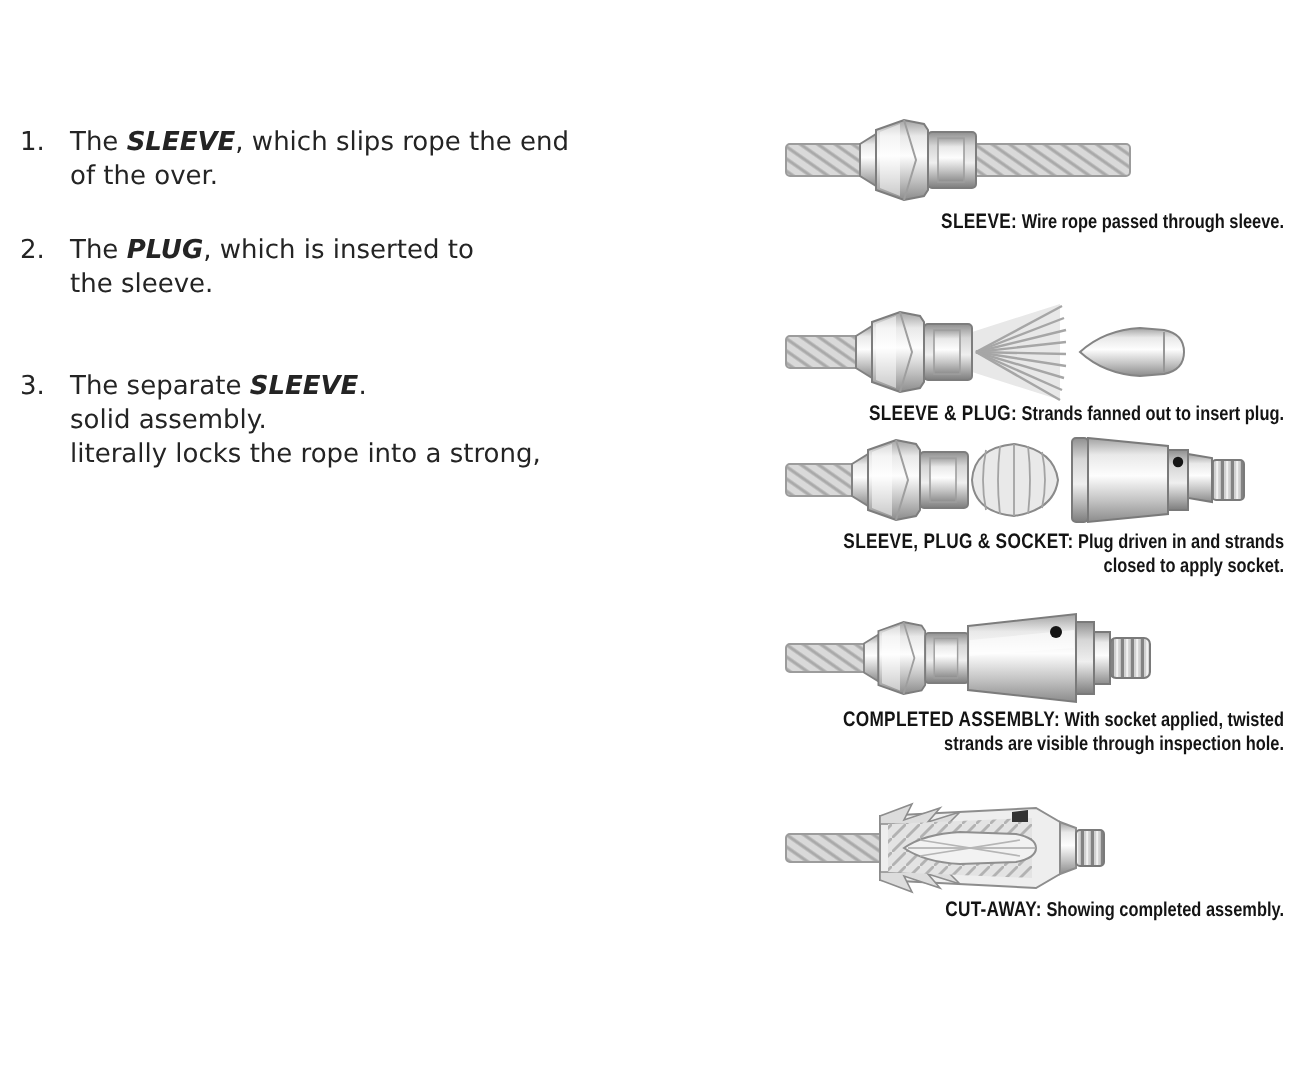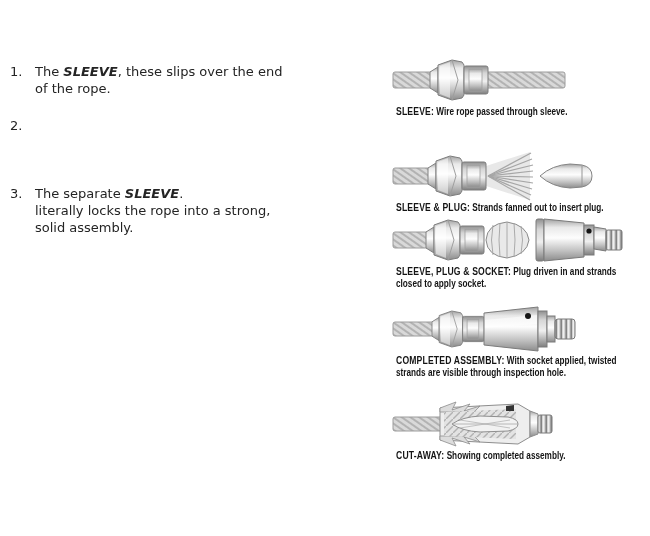--- a/index.html
+++ b/index.html
@@ -8,21 +8,21 @@
   .page { position:relative; width:650px; height:536px; background:#ffffff; overflow:hidden; }
 
   
   .list-item { position:absolute; left:10px; display:flex; color:#242424;
                font-size:13px; line-height:17px; }
   .list-item .num { width:25px; flex:none; }
   .item-text { width:330px; }
   .term { font-weight:bold;font-style:italic; }
 
   
-  .figure { position:absolute; left:390px; width:252px; height:86px; }
+  .figure { position:absolute; left:390px; width:252px; height:86px;text-align:right; }
   .figure svg { position:absolute; left:0; top:0; display:block; }
   .fig-caption { position:absolute; left:6px; top:52px; width:300px;
                  transform:scaleX(0.82); transform-origin:0 0;
                  font-family:"Liberation Sans", sans-serif; font-weight:bold;
                  font-size:10px; line-height:11.5px; color:#141414; }
   .cap-label { font-size:10.5px; letter-spacing:0.2px; }
   .defs-holder { position:absolute; width:0; height:0; overflow:hidden; }
 </style>
 </head>
 <body>
@@ -66,37 +66,39 @@
     </g>
   </defs>
 </svg>
 </div>
 
 <div class="page">
 
   <div class="list-item" style="top:63px">
     <span class="num">1.</span>
     <div class="item-text">
-      <div><span>The </span><span class="term">SLEEVE</span><span>, these slips over the end</span></div>
-      <div>of the rope.</div>
+      <div><span>The </span><span class="term">SLEEVE</span><span>, which slips rope the end</span></div>
+      <div>of the over.</div>
     </div>
   </div>
 
   <div class="list-item" style="top:117px">
     <span class="num">2.</span>
     <div class="item-text">
+      <div><span>The </span><span class="term">PLUG</span><span>, which is inserted to</span></div>
+      <div>the sleeve.</div>
     </div>
   </div>
 
   <div class="list-item" style="top:185px">
     <span class="num">3.</span>
     <div class="item-text">
       <div><span>The separate </span><span class="term">SLEEVE</span><span>.</span></div>
+      <div>solid assembly.</div>
       <div>literally locks the rope into a strong,</div>
-      <div>solid assembly.</div>
     </div>
   </div>
 
   <div class="figure" style="top:54px">
     <svg width="240" height="52" viewBox="0 0 240 52">
       <rect x="3" y="18" width="172" height="16" rx="2" fill="url(#pRope)" stroke="#9c9c9c"></rect>
       <use href="#sleeveShape" transform="translate(40,0)"></use>
     </svg>
     <div class="fig-caption">
       <span class="cap-label">SLEEVE:</span> <span class="cap-text">Wire rope passed through sleeve.</span>

